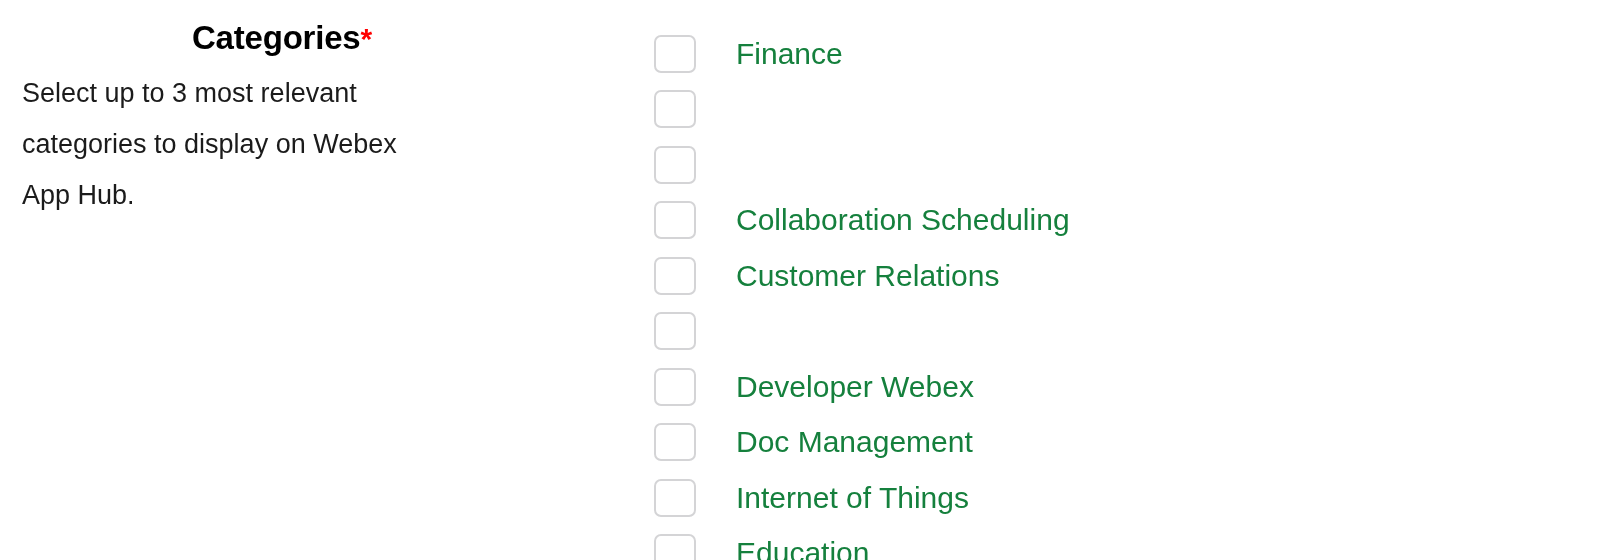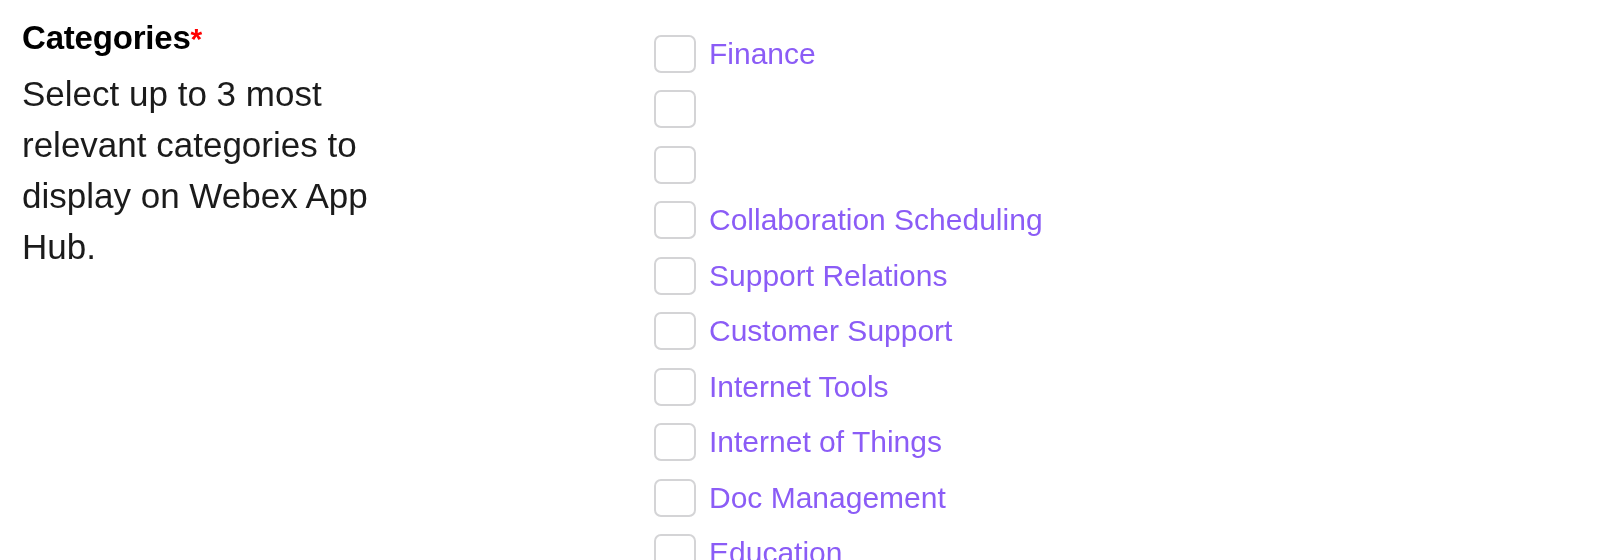--- a/index.html
+++ b/index.html
@@ -32,32 +32,33 @@
   }
 
   .field-title {
     font-size: 33px;
     font-weight: 700;
     color: #000000;
     line-height: 40px;
     letter-spacing: -0.2px;
     margin: 0;
     white-space: nowrap;
+    text-align: center;
   }
 
   .required-star {
     color: #ff0000;
     font-weight: 700;
     font-size: 30px;
     line-height: 1;
   }
 
   .field-help {
     margin: 10px 0 0 0;
-    font-size: 35px;
+    font-size: 27px;
     font-weight: 400;
     color: #1b1b1b;
     line-height: 51px;
     max-width: 420px;
   }
 
   
   .options-col {
     position: absolute;
     left: 654px;
@@ -76,24 +77,24 @@
     flex: 0 0 auto;
     width: 42px;
     height: 38px;
     box-sizing: border-box;
     border: 2px solid #d4d4d6;
     border-radius: 7px;
     background: #ffffff;
   }
 
   .option-label {
-    margin-left: 13px;
+    margin-left: 40px;
     font-size: 30px;
     font-weight: 400;
-    color: #8b5cf6;
+    color: #15803d;
     line-height: 38px;
     white-space: nowrap;
   }
 </style>
 </head>
 <body>
 
 <div class="form-row">
 
   <div class="label-col">
@@ -111,37 +112,36 @@
       </div>
       <div class="option-row">
         <span class="checkbox"></span>
       </div>
       <div class="option-row">
         <span class="checkbox"></span>
         <span class="option-label">Collaboration Scheduling</span>
       </div>
       <div class="option-row">
         <span class="checkbox"></span>
-        <span class="option-label">Support Relations</span>
+        <span class="option-label">Customer Relations</span>
       </div>
       <div class="option-row">
         <span class="checkbox"></span>
-        <span class="option-label">Customer Support</span>
       </div>
       <div class="option-row">
         <span class="checkbox"></span>
-        <span class="option-label">Internet Tools</span>
+        <span class="option-label">Developer Webex</span>
+      </div>
+      <div class="option-row">
+        <span class="checkbox"></span>
+        <span class="option-label">Doc Management</span>
       </div>
       <div class="option-row">
         <span class="checkbox"></span>
         <span class="option-label">Internet of Things</span>
-      </div>
-      <div class="option-row">
-        <span class="checkbox"></span>
-        <span class="option-label">Doc Management</span>
       </div>
       <div class="option-row">
         <span class="checkbox"></span>
         <span class="option-label">Education</span>
       </div>
     </div>
 
 </div>
 
 </body></html>

